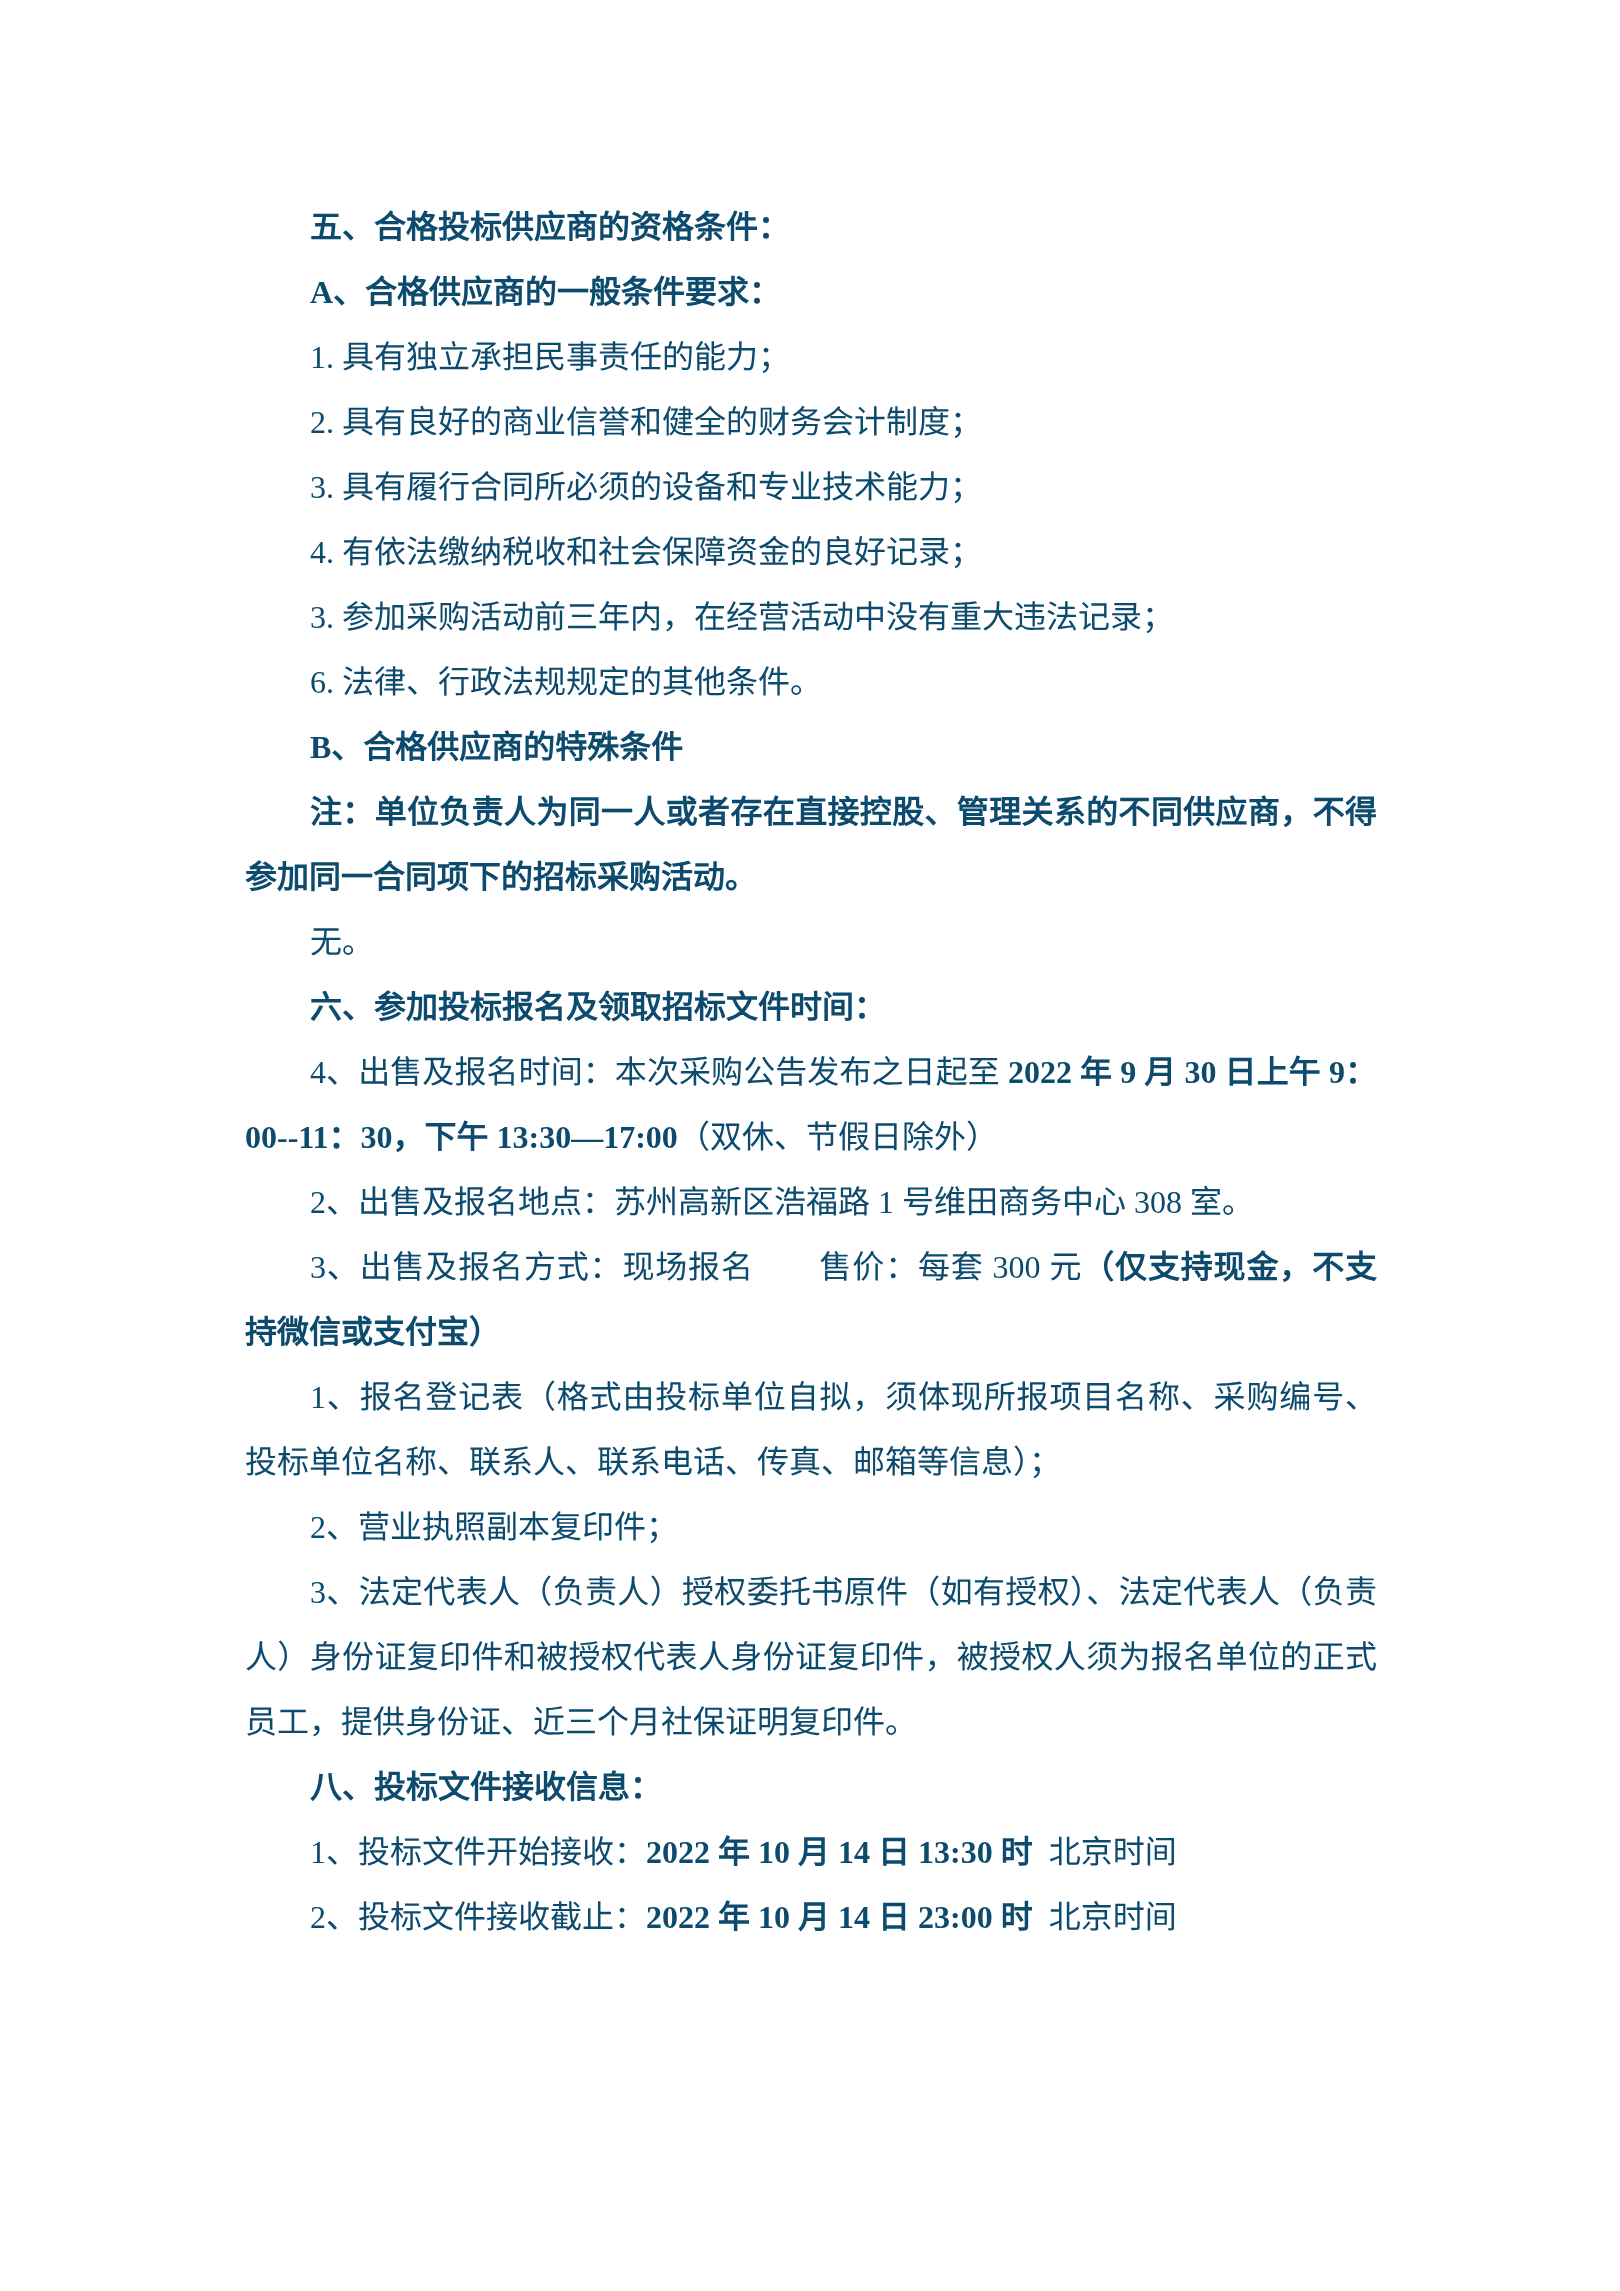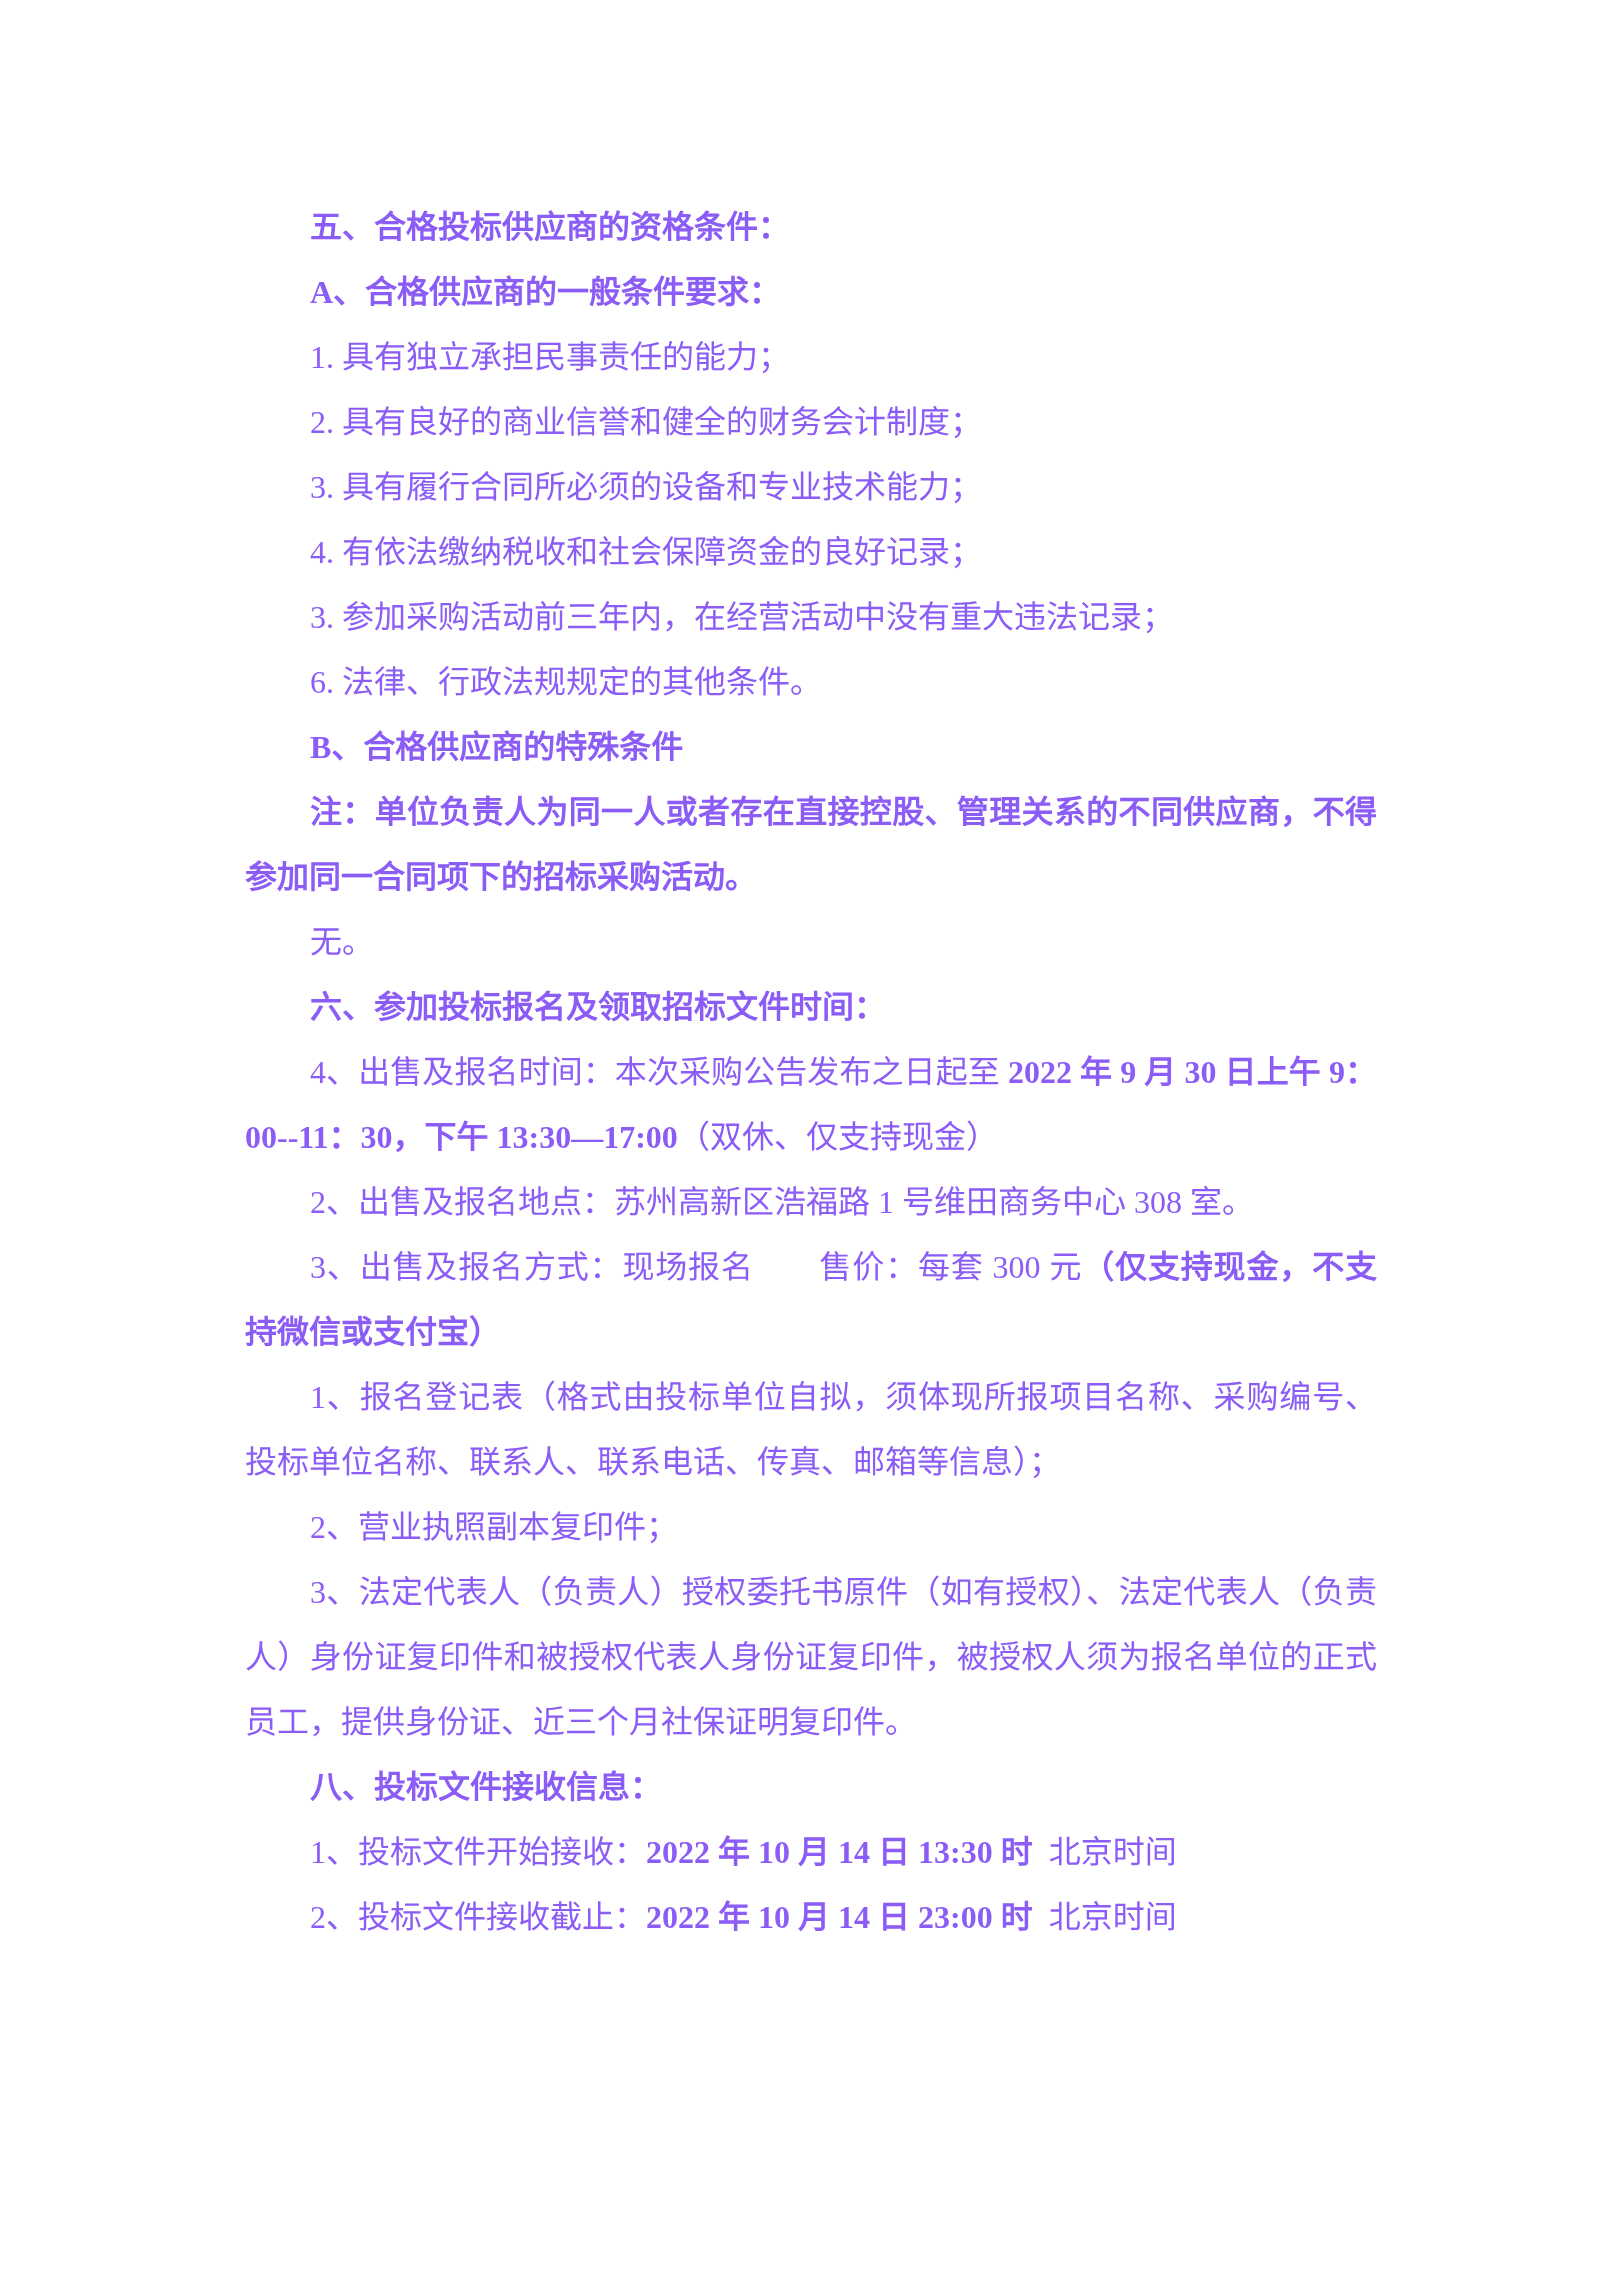--- a/index.html
+++ b/index.html
@@ -19,21 +19,21 @@
     width: 100%;
     height: 100%;
     padding: 195px 243px 0 245px;
   }
   .para {
     margin: 0;
     padding: 0;
     font-family: "Liberation Serif", "DejaVu Serif", serif;
     font-size: 32px;
     line-height: 65px;
-    color: #8b5cf6;
+    color: #0c4a6e;
     text-indent: 65px;
     text-align: justify;
     text-justify: inter-character;
     word-break: normal;
   }
   .para .bold {
     font-weight: bold;
   }
 </style>
 </head>
@@ -46,21 +46,21 @@
       <p class="para"><span>1. 具有独立承担民事责任的能力；</span></p>
       <p class="para"><span>2. 具有良好的商业信誉和健全的财务会计制度；</span></p>
       <p class="para"><span>3. 具有履行合同所必须的设备和专业技术能力；</span></p>
       <p class="para"><span>4. 有依法缴纳税收和社会保障资金的良好记录；</span></p>
       <p class="para"><span>3. 参加采购活动前三年内，在经营活动中没有重大违法记录；</span></p>
       <p class="para"><span>6. 法律、行政法规规定的其他条件。</span></p>
       <p class="para"><span class="bold">B、合格供应商的特殊条件</span></p>
       <p class="para"><span class="bold">注：单位负责人为同一人或者存在直接控股、管理关系的不同供应商，不得参加同一合同项下的招标采购活动。</span></p>
       <p class="para"><span>无。</span></p>
       <p class="para"><span class="bold">六、参加投标报名及领取招标文件时间：</span></p>
-      <p class="para"><span>4、出售及报名时间：本次采购公告发布之日起至 </span><span class="bold">2022 年 9 月 30 日上午 9：00--11：30，下午 13:30—17:00</span><span>（双休、仅支持现金）</span></p>
+      <p class="para"><span>4、出售及报名时间：本次采购公告发布之日起至 </span><span class="bold">2022 年 9 月 30 日上午 9：00--11：30，下午 13:30—17:00</span><span>（双休、节假日除外）</span></p>
       <p class="para"><span>2、出售及报名地点：苏州高新区浩福路 1 号维田商务中心 308 室。</span></p>
       <p class="para"><span>3、出售及报名方式：现场报名　　售价：每套 300 元</span><span class="bold">（仅支持现金，不支持微信或支付宝）</span></p>
       <p class="para"><span>1、报名登记表（格式由投标单位自拟，须体现所报项目名称、采购编号、投标单位名称、联系人、联系电话、传真、邮箱等信息）；</span></p>
       <p class="para"><span>2、营业执照副本复印件；</span></p>
       <p class="para"><span>3、法定代表人（负责人）授权委托书原件（如有授权）、法定代表人（负责人）身份证复印件和被授权代表人身份证复印件，被授权人须为报名单位的正式员工，提供身份证、近三个月社保证明复印件。</span></p>
       <p class="para"><span class="bold">八、投标文件接收信息：</span></p>
       <p class="para"><span>1、投标文件开始接收：</span><span class="bold">2022 年 10 月 14 日 13:30 时</span><span> 北京时间</span></p>
       <p class="para"><span>2、投标文件接收截止：</span><span class="bold">2022 年 10 月 14 日 23:00 时</span><span> 北京时间</span></p>
     </main>
 </div>

